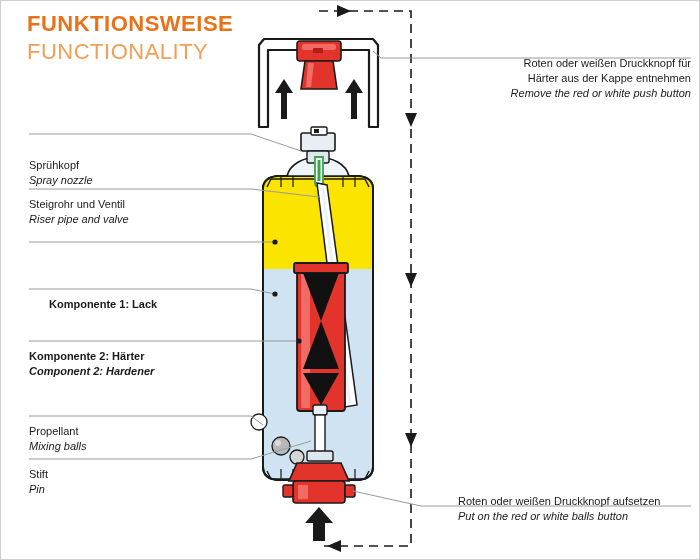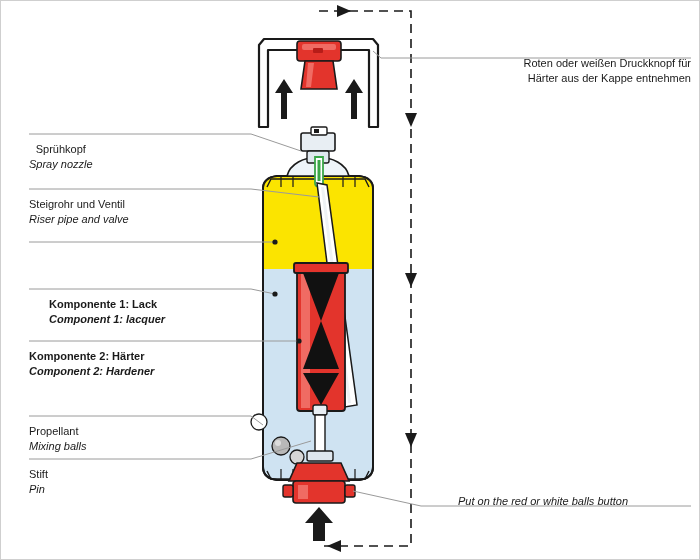--- a/index.html
+++ b/index.html
@@ -52,20 +52,24 @@
   .lbl.bold .de { font-weight: bold; }
   .lbl.bold .en { font-weight: bold; }
   .lbl.right { text-align: right; }
   .lbl.rightleft { text-align: left; }
 </style>
 </head>
 <body>
 
 <div id="root">
 
+  <div class="title-block">
+    <div class="title-de">FUNKTIONSWEISE</div>
+    <div class="title-en">FUNCTIONALITY</div>
+  </div>
 
   <svg class="canvas" width="700" height="560" viewBox="0 0 700 560">
 
     <g stroke="#1a1a1a" stroke-width="1.6" fill="none" stroke-dasharray="9,6">
       <path d="M 318 10 L 410 10 L 410 545 L 318 545"></path>
     </g>
 
     <g fill="#1a1a1a">
       <polygon points="336,4 350,10 336,16"></polygon>
     </g>
@@ -214,53 +218,54 @@
 
     <g stroke="#9a9a9a" stroke-width="1" fill="none">
       <line x1="380" y1="57" x2="690" y2="57"></line>
       <line x1="380" y1="57" x2="372" y2="50"></line>
       <line x1="420" y1="505" x2="690" y2="505"></line>
       <line x1="420" y1="505" x2="352" y2="490"></line>
     </g>
 
   </svg>
 
-  <div class="lbl" style="left:28px; top:141px;text-align:center;">
+  <div class="lbl" style="left:28px; top:157px;">
     <span class="de">Sprühkopf</span>
     <span class="en">Spray nozzle</span>
   </div>
 
   <div class="lbl" style="left:28px; top:196px;">
     <span class="de">Steigrohr und Ventil</span>
     <span class="en">Riser pipe and valve</span>
   </div>
 
 
   <div class="lbl bold" style="left:28px; top:296px;margin-left:20px;">
     <span class="de">Komponente 1: Lack</span>
-    <span class="en">Component 1: lacquer</span>
   </div>
 
   <div class="lbl bold" style="left:28px; top:348px;">
     <span class="de">Komponente 2: Härter</span>
     <span class="en">Component 2: Hardener</span>
   </div>
 
   <div class="lbl" style="left:28px; top:423px;">
     <span class="de">Propellant</span>
     <span class="en">Mixing balls</span>
   </div>
 
   <div class="lbl" style="left:28px; top:466px;">
     <span class="de">Stift</span>
     <span class="en">Pin</span>
   </div>
 
   <div class="lbl right" style="left:440px; top:55px; width:250px; white-space:normal;">
     <span class="de">Roten oder weißen Druckknopf für</span>
     <span class="de">Härter aus der Kappe entnehmen</span>
+    <span class="en">Remove the red or white push button</span>
   </div>
 
   <div class="lbl rightleft" style="left:457px; top:493px; width:240px; white-space:normal;">
+    <span class="de">Roten oder weißen Druckknopf aufsetzen</span>
     <span class="en">Put on the red or white balls button</span>
   </div>
 
 </div>
 
 </body></html>

